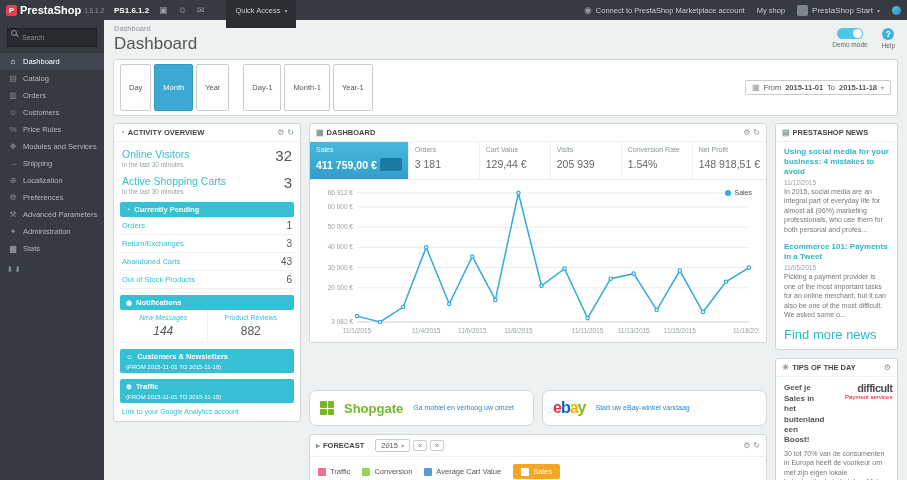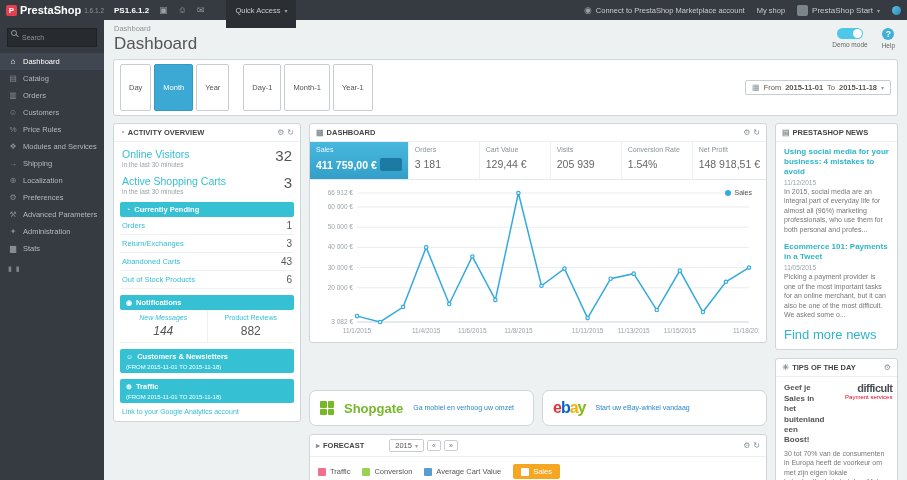--- a/index.html
+++ b/index.html
@@ -102,21 +102,21 @@
   
   .promos { display:flex; gap:8px; }
   .promo { flex:1; background:#fff; border:1px solid #d0d5d9; border-radius:7px; padding:8px 10px; display:flex; align-items:center; gap:10px; min-height:36px; margin-bottom:8px;margin-top:39px; }
   .sg-grid { width:14px; height:14px; display:grid; grid-template-columns:1fr 1fr; gap:1px; flex:none; }
   .sg-grid i { background:#76b82a; border-radius:1px; }
   .sg-text { color:#76b82a; font-size:13px; font-weight:bold; }
   .promo-link { color:#2c88c8; font-size:7px; cursor:pointer; line-height:1.3; }
   .ebay-logo { font-size:16px; font-weight:bold; letter-spacing:-1px; }
 
   
-  .f-ctrl { display:flex; align-items:center; gap:3px; margin-left:22px; font-weight:normal; }
+  .f-ctrl { display:flex; align-items:center; gap:3px; margin-left:8px; font-weight:normal; }
   .year-sel { border:1px solid #c8cdd1; border-radius:2px; padding:1px 5px; font-size:7.5px; color:#555; display:flex; align-items:center; gap:3px; cursor:pointer; }
   .nav-arrow { border:1px solid #c8cdd1; border-radius:2px; padding:1px 4px; font-size:7px; color:#777; background:#fff; cursor:pointer; font-family:inherit; }
   .f-legend { display:flex; align-items:center; gap:12px; padding:7px 8px 9px; }
   .f-item { display:flex; align-items:center; gap:4px; font-size:7.5px; color:#555; cursor:pointer; }
   .chk { width:8px; height:8px; border-radius:1px; display:inline-block; flex:none; }
   .f-item.active { color:#fff; padding:3px 8px; border-radius:2px; }
   .f-item.active .chk { background:#fff !important; }
 
   
   .article { padding:5px 8px 3px; }

